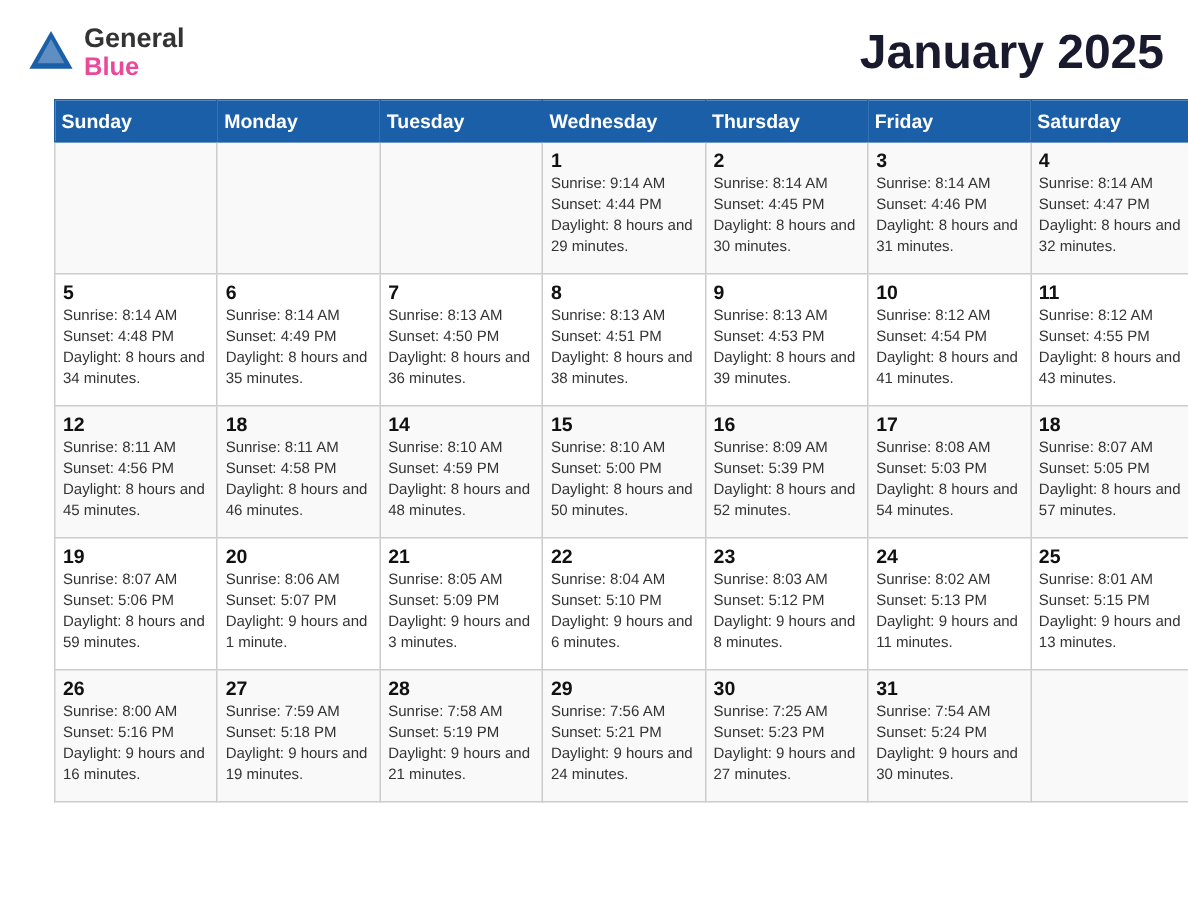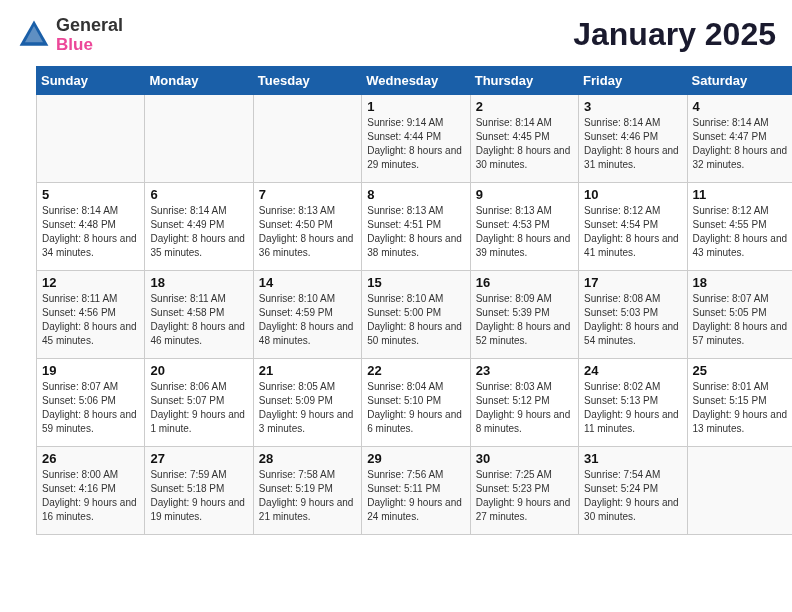--- a/index.html
+++ b/index.html
@@ -287,39 +287,39 @@
           <div class="day-num">25</div>
           <div class="day-info">Sunrise: 8:01 AM
 Sunset: 5:15 PM
 Daylight: 9 hours and 13 minutes.</div>
         </td>
       </tr>
       <tr>
         <td>
           <div class="day-num">26</div>
           <div class="day-info">Sunrise: 8:00 AM
-Sunset: 4:16 PM
+Sunset: 5:16 PM
 Daylight: 9 hours and 16 minutes.</div>
         </td>
         <td>
           <div class="day-num">27</div>
           <div class="day-info">Sunrise: 7:59 AM
 Sunset: 5:18 PM
 Daylight: 9 hours and 19 minutes.</div>
         </td>
         <td>
           <div class="day-num">28</div>
           <div class="day-info">Sunrise: 7:58 AM
 Sunset: 5:19 PM
 Daylight: 9 hours and 21 minutes.</div>
         </td>
         <td>
           <div class="day-num">29</div>
           <div class="day-info">Sunrise: 7:56 AM
-Sunset: 5:11 PM
+Sunset: 5:21 PM
 Daylight: 9 hours and 24 minutes.</div>
         </td>
         <td>
           <div class="day-num">30</div>
           <div class="day-info">Sunrise: 7:25 AM
 Sunset: 5:23 PM
 Daylight: 9 hours and 27 minutes.</div>
         </td>
         <td>
           <div class="day-num">31</div>

